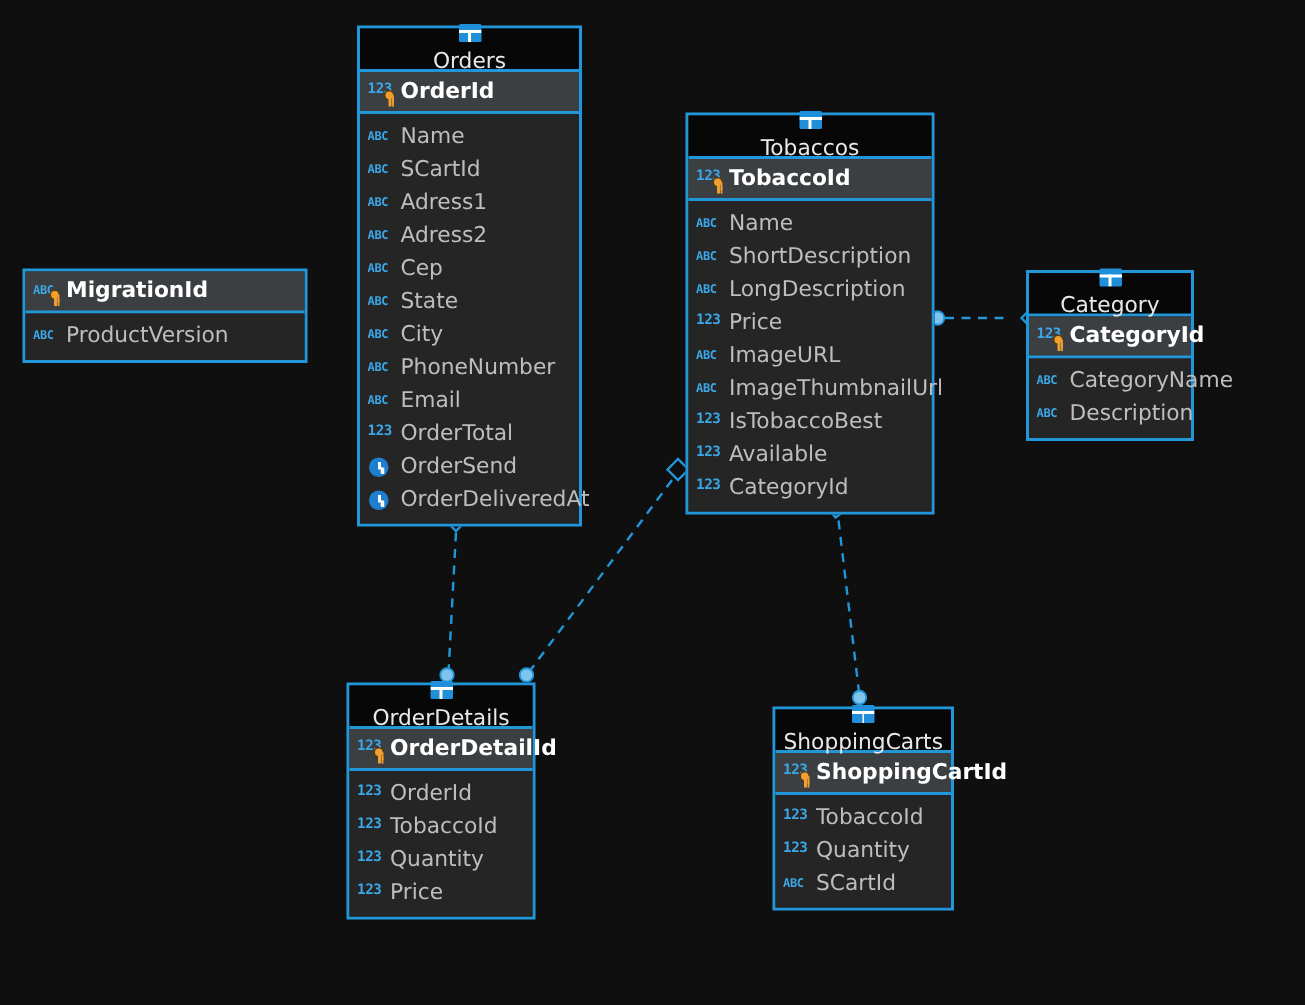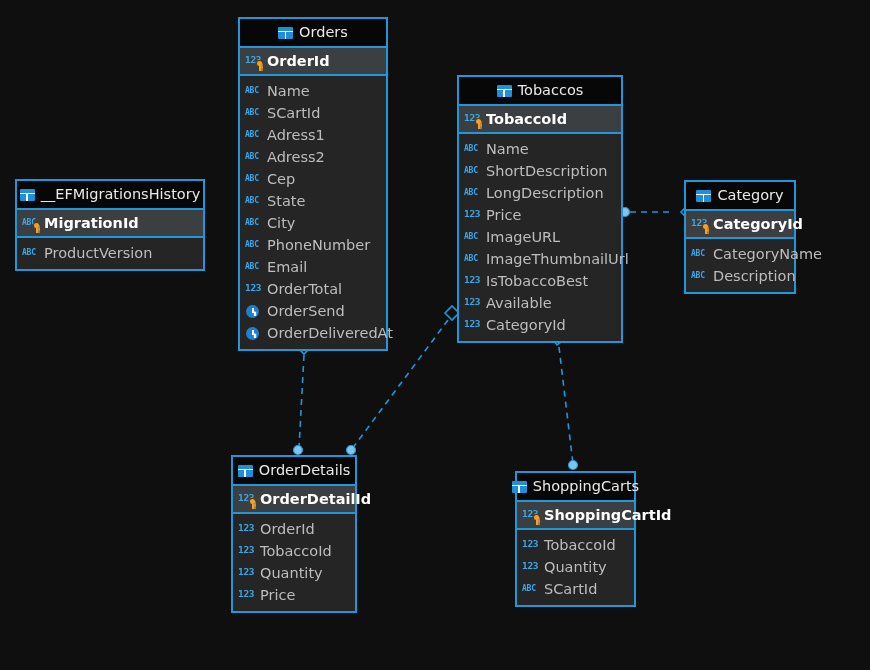--- a/index.html
+++ b/index.html
@@ -48,20 +48,21 @@
     font-size: 14.5px;
     line-height: 1;
     height: 27px;
     display: flex;
     align-items: center;
     justify-content: center;
     gap: 6px;
     border-bottom: 2px solid #2196d8;
     white-space: nowrap;
     padding: 0 6px;
+    flex-direction: column;
   }
   .ent-pk {
     background: #3c3f41;
     border-bottom: 2px solid #2196d8;
     display: flex;
     align-items: center;
     gap: 6px;
     height: 26px;
     padding: 0 4px 0 5px;
     color: #ffffff;
@@ -218,24 +219,20 @@
     <g fill="#7ec4ec" stroke="#2196d8" stroke-width="1.2">
       <circle cx="625" cy="212" r="4.5"></circle>
       <circle cx="298" cy="450" r="4.5"></circle>
       <circle cx="351" cy="450" r="4.5"></circle>
       <circle cx="573" cy="465" r="4.5"></circle>
     </g>
   </svg>
 
   <div id="entity-layer">
       <div class="entity" style="left: 15px; top: 179px; width: 190px;">
-        <div class="ent-header">
-          <span class="ic ic-table"></span>
-          <span class="fname">__EFMigrationsHistory</span>
-        </div>
         <div class="ent-pk">
           <span class="ic ic-abc">
             <span class="ic-key"></span>
           </span>
           <span class="fname">MigrationId</span>
         </div>
         <div class="ent-body">
           <div class="field">
             <span class="ic ic-abc"></span>
             <span class="fname">ProductVersion</span>

